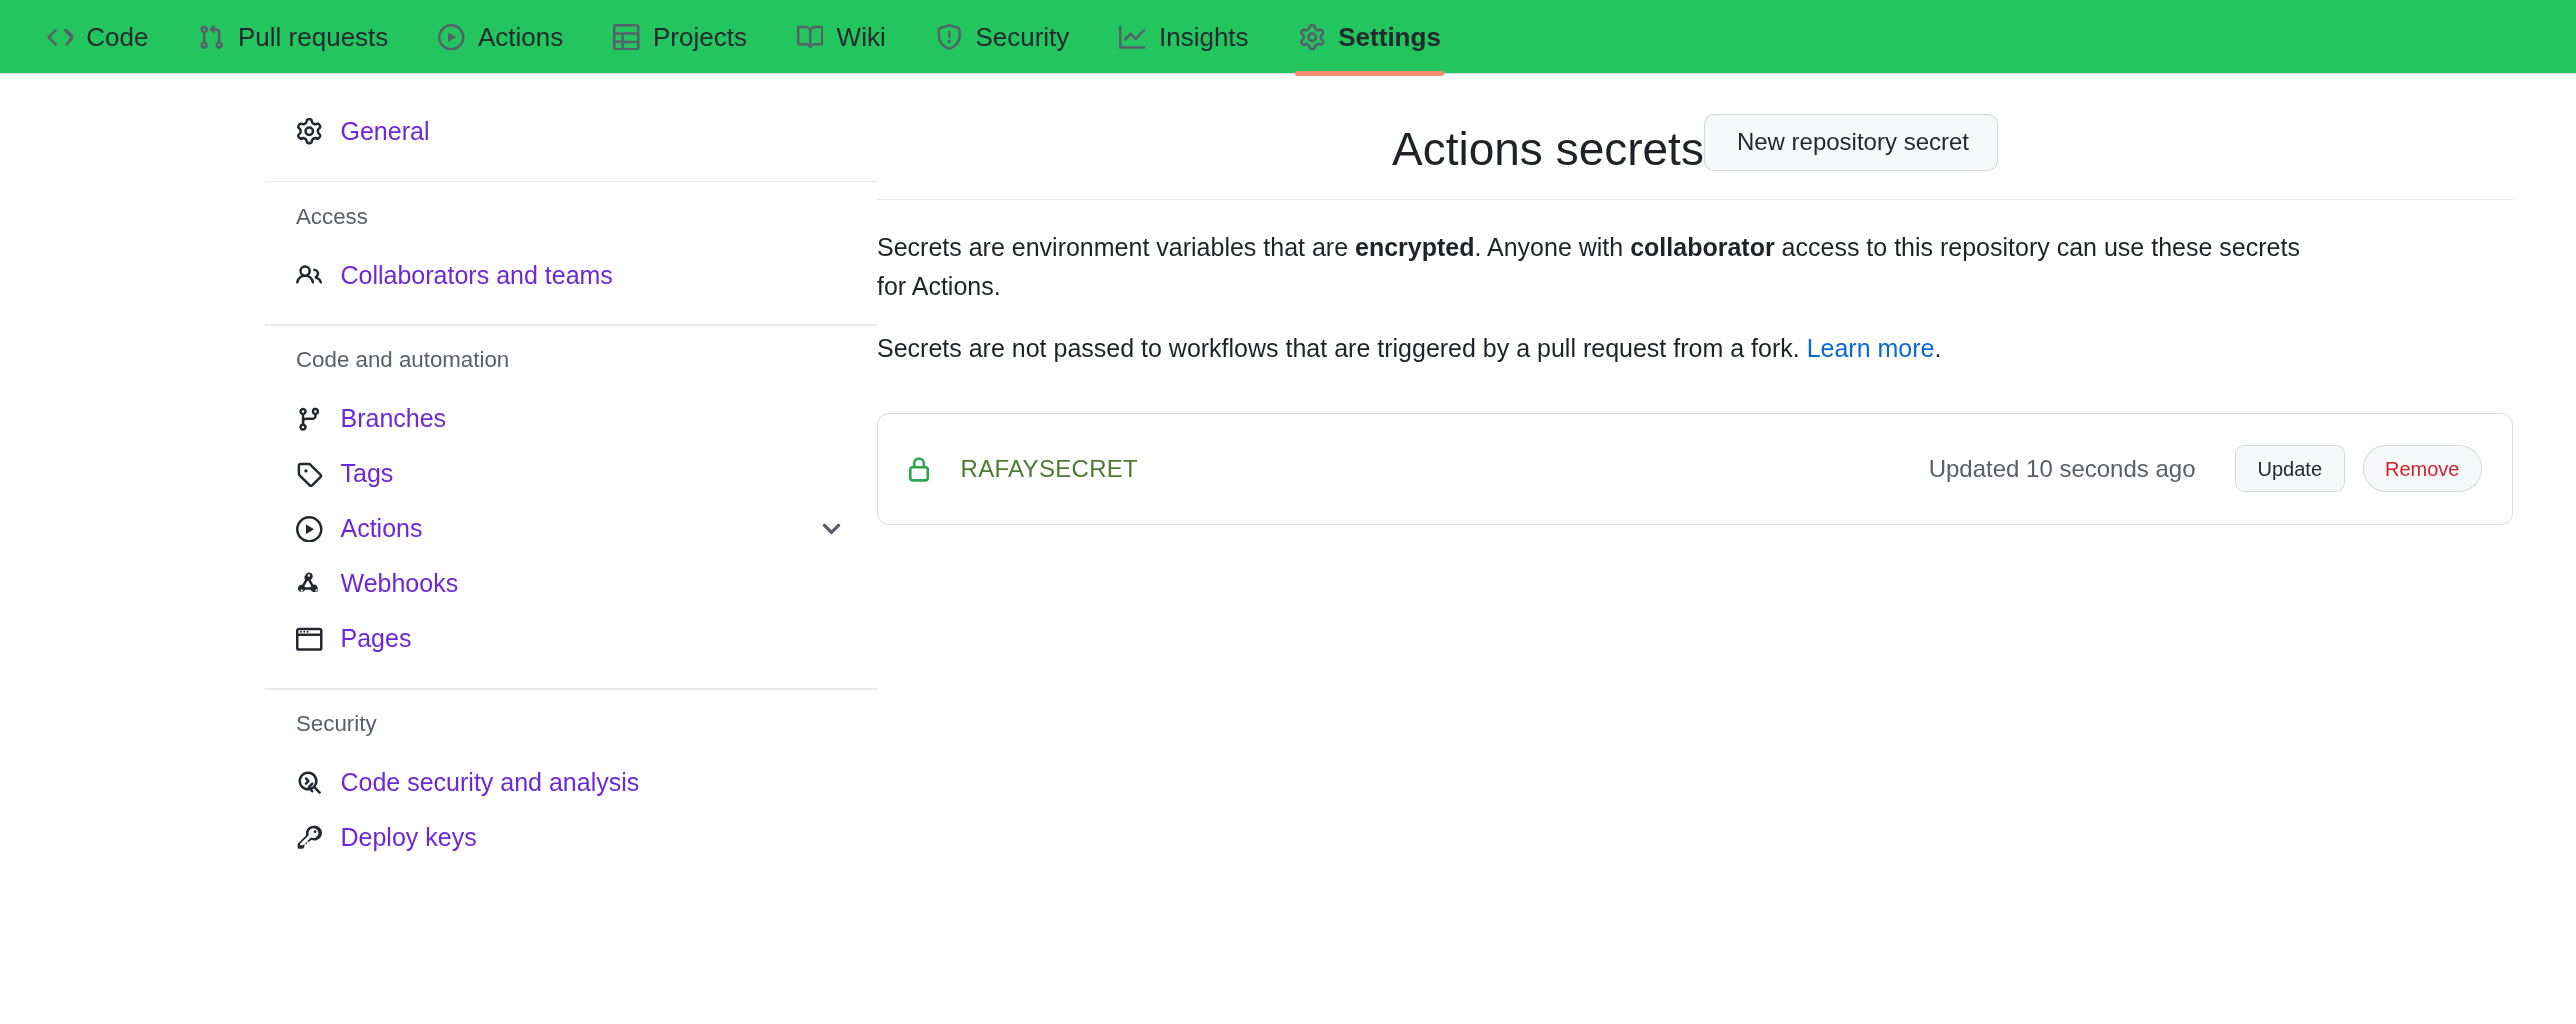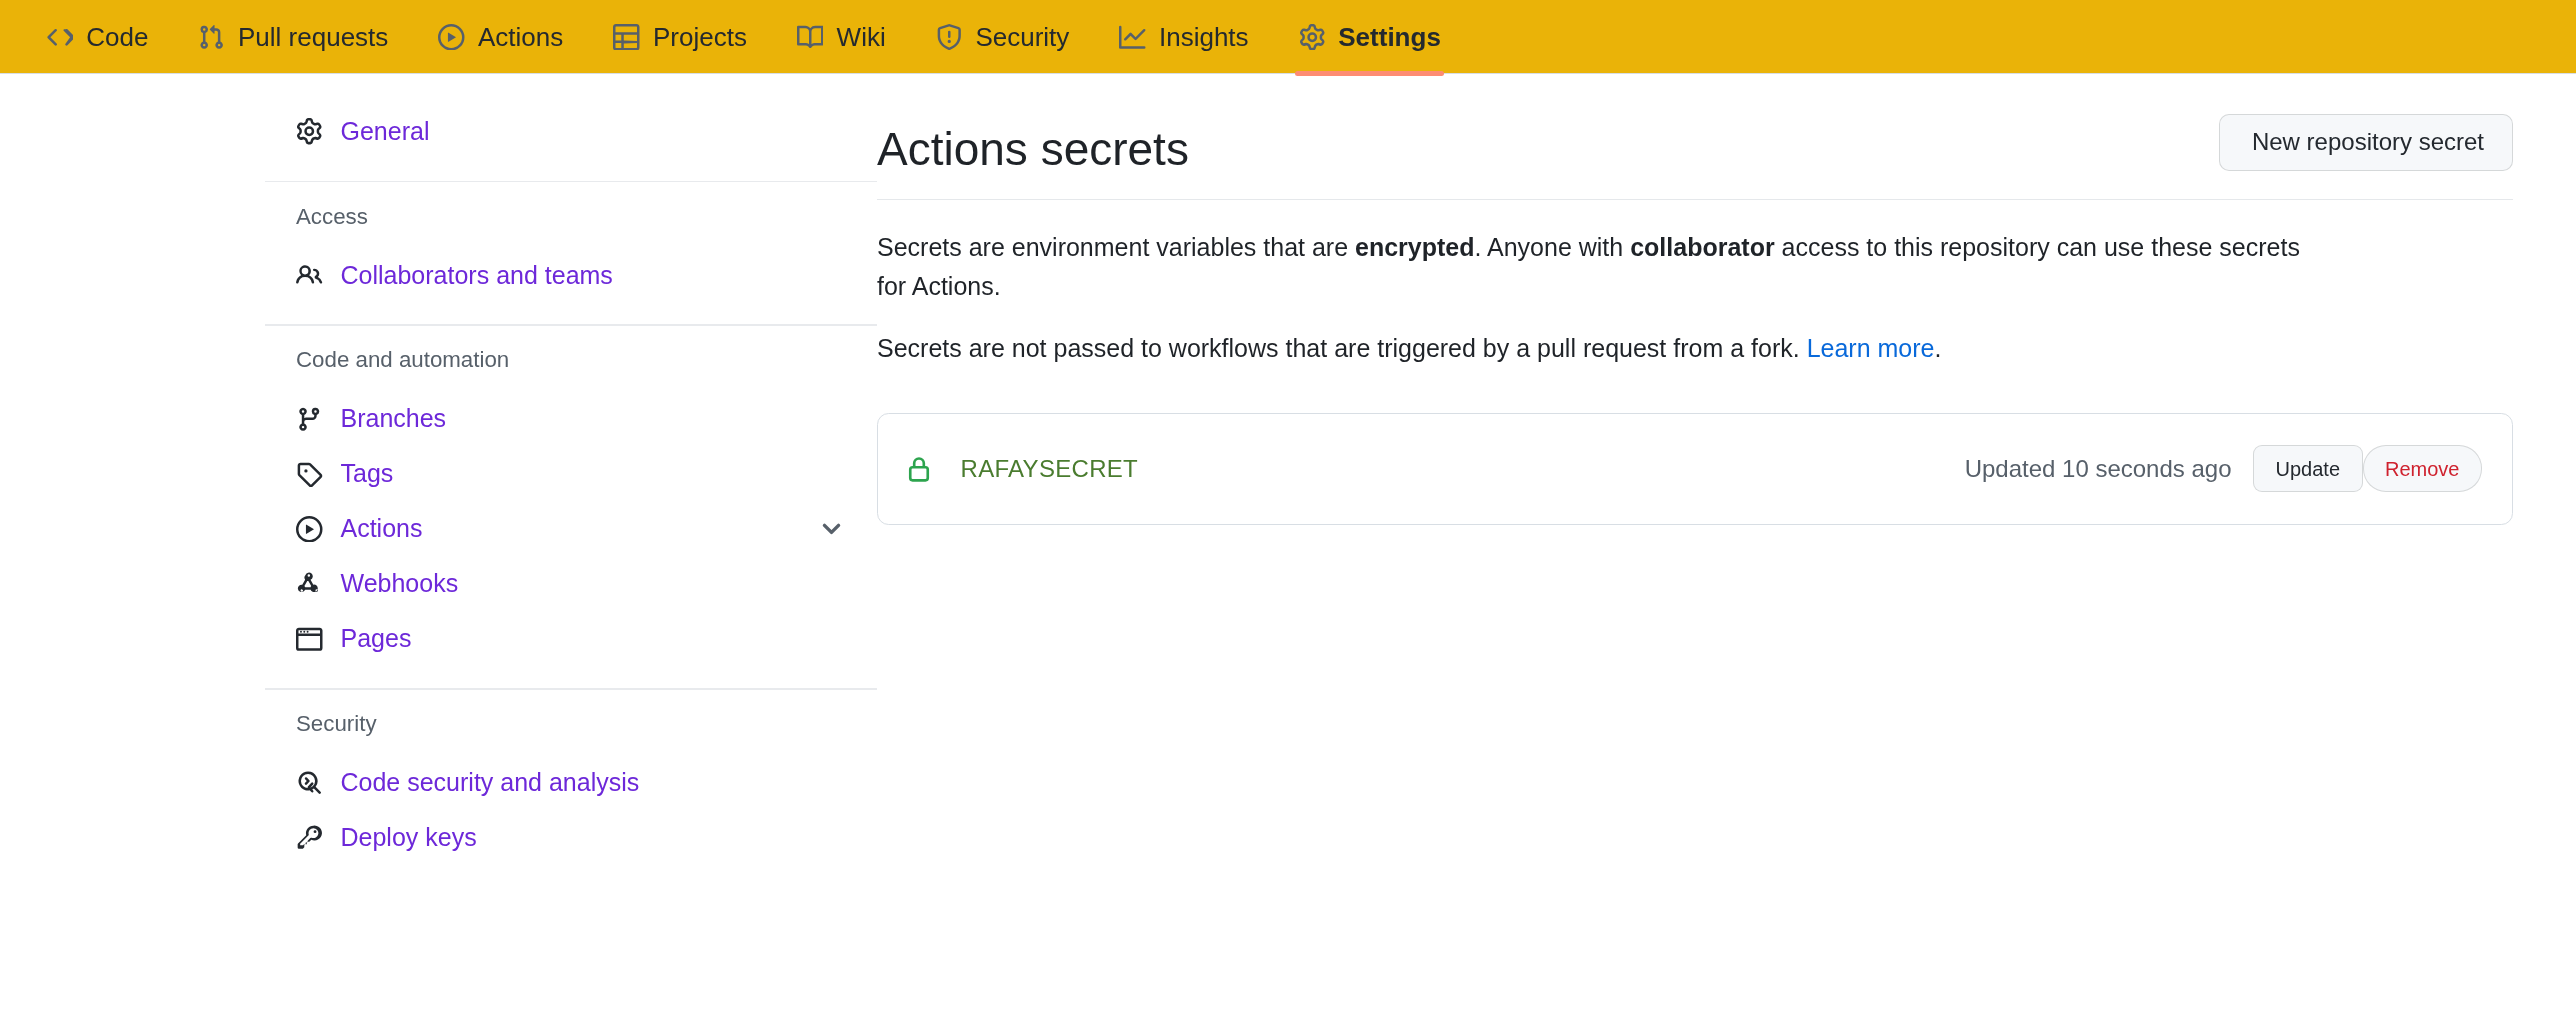--- a/index.html
+++ b/index.html
@@ -8,21 +8,21 @@
     width: 2576px; height: 1025px;
     background: #ffffff;
     font-family: "Liberation Sans", sans-serif;
     -webkit-font-smoothing: antialiased;
   }
 
   
   .repo-header {
     position: relative;
     height: 74px;
-    background: #eab308;
+    background: #22c55e;
     border-bottom: 1.7px solid #d8dee4;
   }
   .repo-nav {
     display: flex;
     align-items: center;
     height: 74px;
     padding-left: 21.5px;
     gap: 0px;
   }
   .nav-tab {
@@ -120,21 +120,21 @@
 
   
   .main {
     flex: 1 1 auto;
     padding-right: 63px;
     padding-top: 1.7px;
   }
   .main-head {
     display: flex;
     align-items: flex-start;
-    justify-content: space-between;
+    justify-content: center;
     padding-bottom: 25px;
     border-bottom: 1.7px solid #e5e8eb;
   }
   .page-title {
     font-size: 46px;
     font-weight: normal;
     color: #1f2328;
     margin: 18px 0 0 0;
     line-height: 1.1;
   }
@@ -196,20 +196,21 @@
   }
   .lock-icon svg { width: 28px; height: 28px; display: block; }
   .secret-name {
     font-size: 24px;
     color: #4a7c2f;
     letter-spacing: 0.3px;
   }
   .secret-right {
     display: flex;
     align-items: center;
+    gap: 18px;
     flex: 0 0 auto;
   }
   .updated {
     font-size: 24px;
     color: #57606a;
     margin-right: 21.5px;
     white-space: nowrap;
   }
 </style>
 </head>

